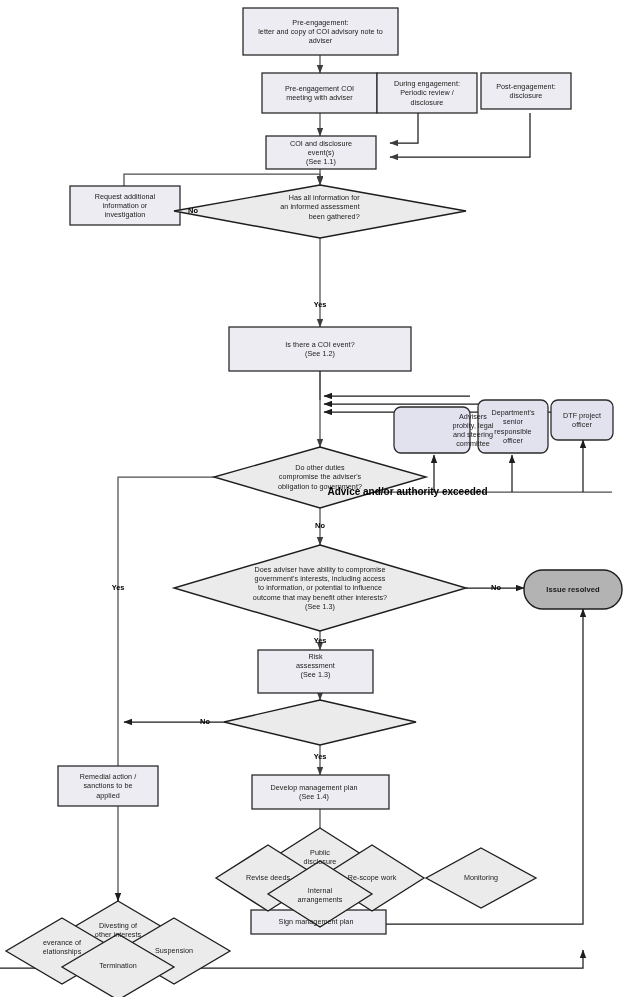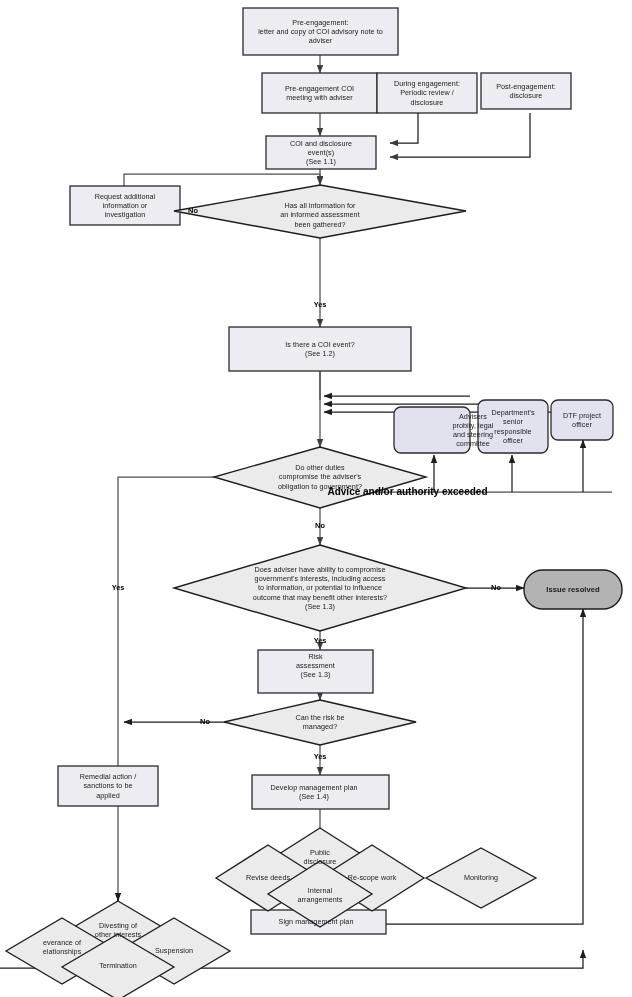--- a/index.html
+++ b/index.html
@@ -180,21 +180,21 @@
 disclosure</div>
 
   <div class="node-label" style="left:266px; top:136px; width:110px; height:33px;">COI and disclosure
 event(s)
 (See 1.1)</div>
 
   <div class="node-label" style="left:70px; top:186px; width:110px; height:39px;text-align:center;">Request additional
 information or
 investigation</div>
 
-  <div class="node-label" style="left:235px; top:190px; width:170px; height:50px;">Has all information for
+  <div class="node-label" style="left:235px; top:182px; width:170px; height:50px;text-align:right;">Has all information for
 an informed assessment
 been gathered?</div>
 
   <div class="node-label" style="left:229px; top:327px; width:182px; height:44px;">Is there a COI event?
 (See 1.2)</div>
 
   <div class="node-label" style="left:394px; top:407px; width:76px; height:46px;padding-left:41px;">Advisers
 probity, legal
 and steering
 committee</div>
@@ -216,22 +216,20 @@
 to information, or potential to influence
 outcome that may benefit other interests?
 (See 1.3)</div>
 
   <div class="node-label terminator-label" style="left:524px; top:570px; width:98px; height:39px;">Issue resolved</div>
 
   <div class="node-label" style="left:258px; top:650px; width:115px; height:31px;">Risk
 assessment
 (See 1.3)</div>
 
-  <div class="node-label" style="left:256px; top:708px; width:128px; height:28px;">Can the risk be
-managed?</div>
 
   <div class="node-label" style="left:58px; top:766px; width:100px; height:40px;">Remedial action /
 sanctions to be
 applied</div>
 
   <div class="node-label" style="left:252px; top:775px; width:124px; height:34px;">Develop management plan
 (See 1.4)</div>
 
   <div class="node-label" style="left:284px; top:846px; width:72px; height:22px;">Public
 disclosure</div>

